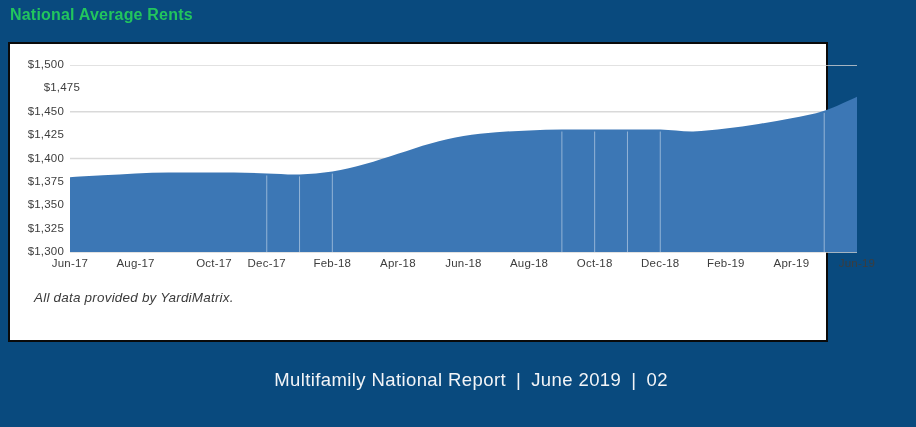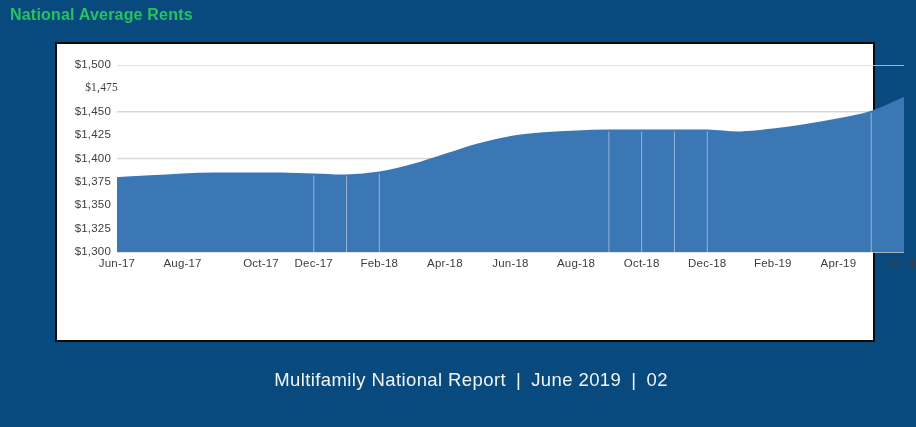--- a/index.html
+++ b/index.html
@@ -10,21 +10,21 @@
     position:relative;overflow:hidden;
   }
   .page{position:absolute;inset:0;}
   .page-title{
     position:absolute;left:10px;top:6px;
     color:#22c55e;font-size:16px;font-weight:bold;
     letter-spacing:.2px;
   }
   .chart-panel{
     position:absolute;left:8px;top:42px;width:820px;height:300px;
-    background:#ffffff;border:2px solid #0a0a0a;box-sizing:border-box;margin-left:47px;
+    background:#ffffff;border:2px solid #0a0a0a;box-sizing:border-box;
   }
   .plot-svg{position:absolute;left:60px;top:21px;width:787px;height:188px;}
   .y-axis-labels,.x-axis-labels{position:absolute;left:0;top:0;}
   .ytick{
     position:absolute;width:50px;text-align:right;
     font-size:11.5px;color:#3d3d3d;letter-spacing:.2px;
   }
   .xtick{
     position:absolute;width:64px;text-align:center;
     font-size:11.5px;color:#3d3d3d;letter-spacing:.2px;
@@ -61,21 +61,21 @@
         <line x1="229.54166666666666" x2="229.54166666666666" y1="111.39500000000001" y2="187" stroke="rgba(255,255,255,0.45)" stroke-width="1"></line>
         <line x1="262.3333333333333" x2="262.3333333333333" y1="108.59" y2="187" stroke="rgba(255,255,255,0.45)" stroke-width="1"></line>
         <line x1="491.87499999999994" x2="491.87499999999994" y1="66.515" y2="187" stroke="rgba(255,255,255,0.45)" stroke-width="1"></line>
         <line x1="524.6666666666666" x2="524.6666666666666" y1="66.515" y2="187" stroke="rgba(255,255,255,0.45)" stroke-width="1"></line>
         <line x1="557.4583333333333" x2="557.4583333333333" y1="66.515" y2="187" stroke="rgba(255,255,255,0.45)" stroke-width="1"></line>
         <line x1="590.25" x2="590.25" y1="66.515" y2="187" stroke="rgba(255,255,255,0.45)" stroke-width="1"></line>
         <line x1="754.2083333333333" x2="754.2083333333333" y1="47.815000000000005" y2="187" stroke="rgba(255,255,255,0.45)" stroke-width="1"></line>
       </svg>
     <div class="y-axis-labels" id="ylabels">
         <div class="ytick" style="left: 4px; top: 14px;">$1,500</div>
-        <div class="ytick" style="left: 11px; top: 37.375px; font-family: Liberation Serif, serif;">$1,475</div>
+        <div class="ytick" style="left: 20px; top: 37.375px;">$1,475</div>
         <div class="ytick" style="left: 4px; top: 60.75px;">$1,450</div>
         <div class="ytick" style="left: 4px; top: 84.125px;">$1,425</div>
         <div class="ytick" style="left: 4px; top: 107.5px;">$1,400</div>
         <div class="ytick" style="left: 4px; top: 130.875px;">$1,375</div>
         <div class="ytick" style="left: 4px; top: 154.25px;">$1,350</div>
         <div class="ytick" style="left: 4px; top: 177.625px;">$1,325</div>
         <div class="ytick" style="left: 4px; top: 201px;">$1,300</div>
       </div>
     <div class="x-axis-labels" id="xlabels">
         <div class="xtick" style="left: 28px; top: 213px;">Jun-17</div>
@@ -86,20 +86,21 @@
         <div class="xtick" style="left: 355.917px; top: 213px;">Apr-18</div>
         <div class="xtick" style="left: 421.5px; top: 213px;">Jun-18</div>
         <div class="xtick" style="left: 487.083px; top: 213px;">Aug-18</div>
         <div class="xtick" style="left: 552.667px; top: 213px;">Oct-18</div>
         <div class="xtick" style="left: 618.25px; top: 213px;">Dec-18</div>
         <div class="xtick" style="left: 683.833px; top: 213px; text-align: center;">Feb-19</div>
         <div class="xtick" style="left: 749.417px; top: 213px;">Apr-19</div>
         <div class="xtick" style="left: 815px; top: 213px;">Jun-19</div>
       </div>
     <div class="footnote">
+      <div>All data provided by YardiMatrix.</div>
     </div>
   </div>
 
   <div class="report-footer">
     <span>Multifamily National Report</span><span class="sep">|</span><span>June 2019</span><span class="sep">|</span><span>02</span>
   </div>
 
 </div>
 
 </body></html>

